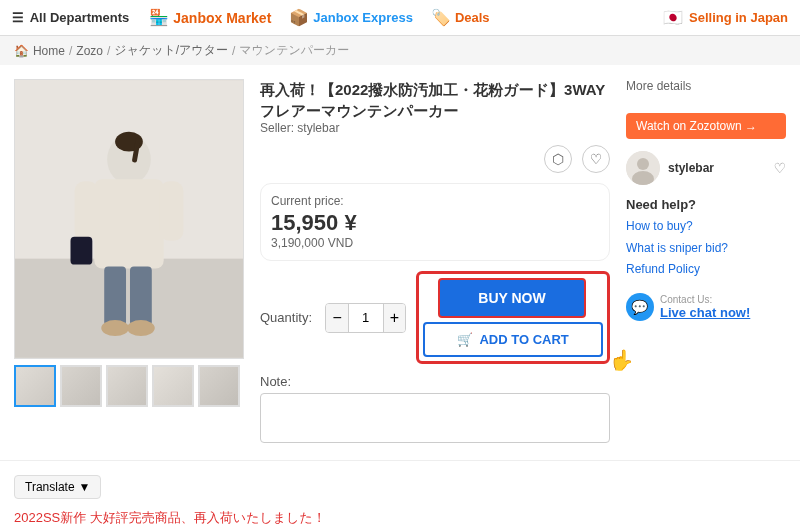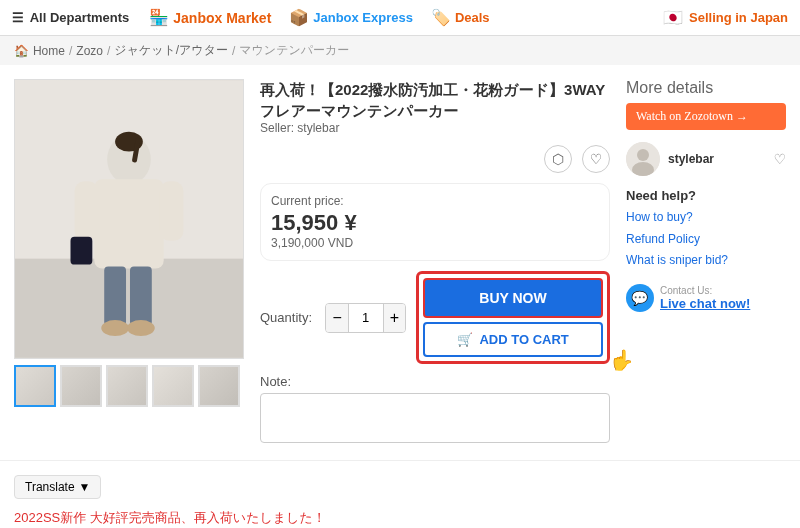--- a/index.html
+++ b/index.html
@@ -40,29 +40,29 @@
     .icon-btn { width: 28px; height: 28px; border: 1px solid #ccc; border-radius: 50%; display: flex; align-items: center; justify-content: center; cursor: pointer; font-size: 14px; color: #666; background: #fff; }
     .price-section { background: #fff; border: 1px solid #eee; padding: 10px; border-radius: 11px; margin-bottom: 10px; }
     .current-price-label { font-size: 12px; color: #666; margin-bottom: 2px; }
     .price-yen { font-size: 22px; font-weight: bold; color: #333; }
     .price-vnd { font-size: 12px; color: #666; }
     .quantity-row { display: flex; align-items: center; gap: 10px; margin-bottom: 10px; }
     .quantity-label { font-size: 13px; color: #555; width: 65px; }
     .qty-control { display: flex; align-items: center; border: 1px solid #ccc; border-radius: 4px; overflow: hidden; }
     .qty-btn { width: 28px; height: 28px; background: #f5f5f5; border: none; cursor: pointer; font-size: 16px; display: flex; align-items: center; justify-content: center; }
     .qty-input { width: 36px; height: 28px; text-align: center; border: none; border-left: 1px solid #ccc; border-right: 1px solid #ccc; font-size: 13px; }
-    .btn-buy-now { background: #1a6de0; color: #fff; border: none; padding: 10px; font-size: 14px; font-weight: bold; cursor: pointer; border-radius: 4px; width: 180px; border: 2px solid #e03030; }
+    .btn-buy-now { background: #1a6de0; color: #fff; border: none; padding: 10px; font-size: 14px; font-weight: bold; cursor: pointer; border-radius: 4px; width: 148px; border: 2px solid #e03030; margin-left: 15px; }
     .btn-add-cart { background: #fff; color: #1a6de0; border: 2px solid #1a6de0; padding: 8px; font-size: 13px; font-weight: bold; cursor: pointer; border-radius: 4px; width: 180px; display: flex; align-items: center; justify-content: center; gap: 6px; }
     .note-label { font-size: 13px; color: #555; margin-bottom: 4px; }
     .note-textarea { width: 100%; height: 50px; border: 1px solid #ccc; border-radius: 4px; resize: none; padding: 4px; font-size: 12px; }
 
     
     .sidebar { width: 160px; flex-shrink: 0; }
-    .more-details-label { font-size: 16px; color: #666; margin-bottom: 6px; }
-    .watch-btn { background: #ff6b35; color: #fff; border: none; padding: 6px 10px; font-size: 12px; cursor: pointer; border-radius: 4px; display: flex; align-items: center; gap: 4px; width: 100%; margin-bottom: 12px; font-family: Liberation Serif, serif; }
+    .more-details-label { font-size: 12px; color: #666; margin-bottom: 20px; }
+    .watch-btn { background: #ff6b35; color: #fff; border: none; padding: 6px 10px; font-size: 12px; cursor: pointer; border-radius: 4px; display: flex; align-items: center; gap: 4px; width: 100%; margin-bottom: 12px; }
     .seller-sidebar { display: flex; align-items: center; gap: 8px; margin-bottom: 12px; }
     .seller-avatar { width: 34px; height: 34px; background: #e8e4df; border-radius: 50%; overflow: hidden; display: flex; align-items: center; justify-content: center; font-size: 18px; }
     .seller-name { font-size: 12px; font-weight: bold; }
     .heart-btn { margin-left: auto; font-size: 14px; color: #999; cursor: pointer; }
     .need-help { margin-bottom: 12px; }
     .need-help-title { font-size: 13px; font-weight: bold; margin-bottom: 4px; }
     .help-link { display: block; font-size: 12px; color: #1a6de0; text-decoration: none; line-height: 1.8; }
     .live-chat { display: flex; align-items: center; gap: 6px; margin-top: 8px; }
     .chat-icon { width: 28px; height: 28px; background: #2196f3; border-radius: 50%; display: flex; align-items: center; justify-content: center; color: #fff; font-size: 14px; }
     .contact-label { font-size: 10px; color: #999; }
@@ -213,22 +213,22 @@
           <circle cx="17" cy="13" r="6" fill="#c4bdb4"></circle>
           <ellipse cx="17" cy="28" rx="11" ry="8" fill="#c4bdb4"></ellipse>
         </svg>
       </div>
       <span class="seller-name">stylebar</span>
       <span class="heart-btn">♡</span>
     </div>
     <div class="need-help">
       <div class="need-help-title">Need help?</div>
       <a href="#" class="help-link">How to buy?</a>
+      <a href="#" class="help-link">What is sniper bid?</a>
       <a href="#" class="help-link">Refund Policy</a>
-      <a href="#" class="help-link">What is sniper bid?</a>
     </div>
     <div class="live-chat">
       <div class="chat-icon">💬</div>
       <div>
         <div class="contact-label">Contact Us:</div>
         <a href="#" class="chat-link">Live chat now!</a>
       </div>
     </div>
   </div>
 </div>

